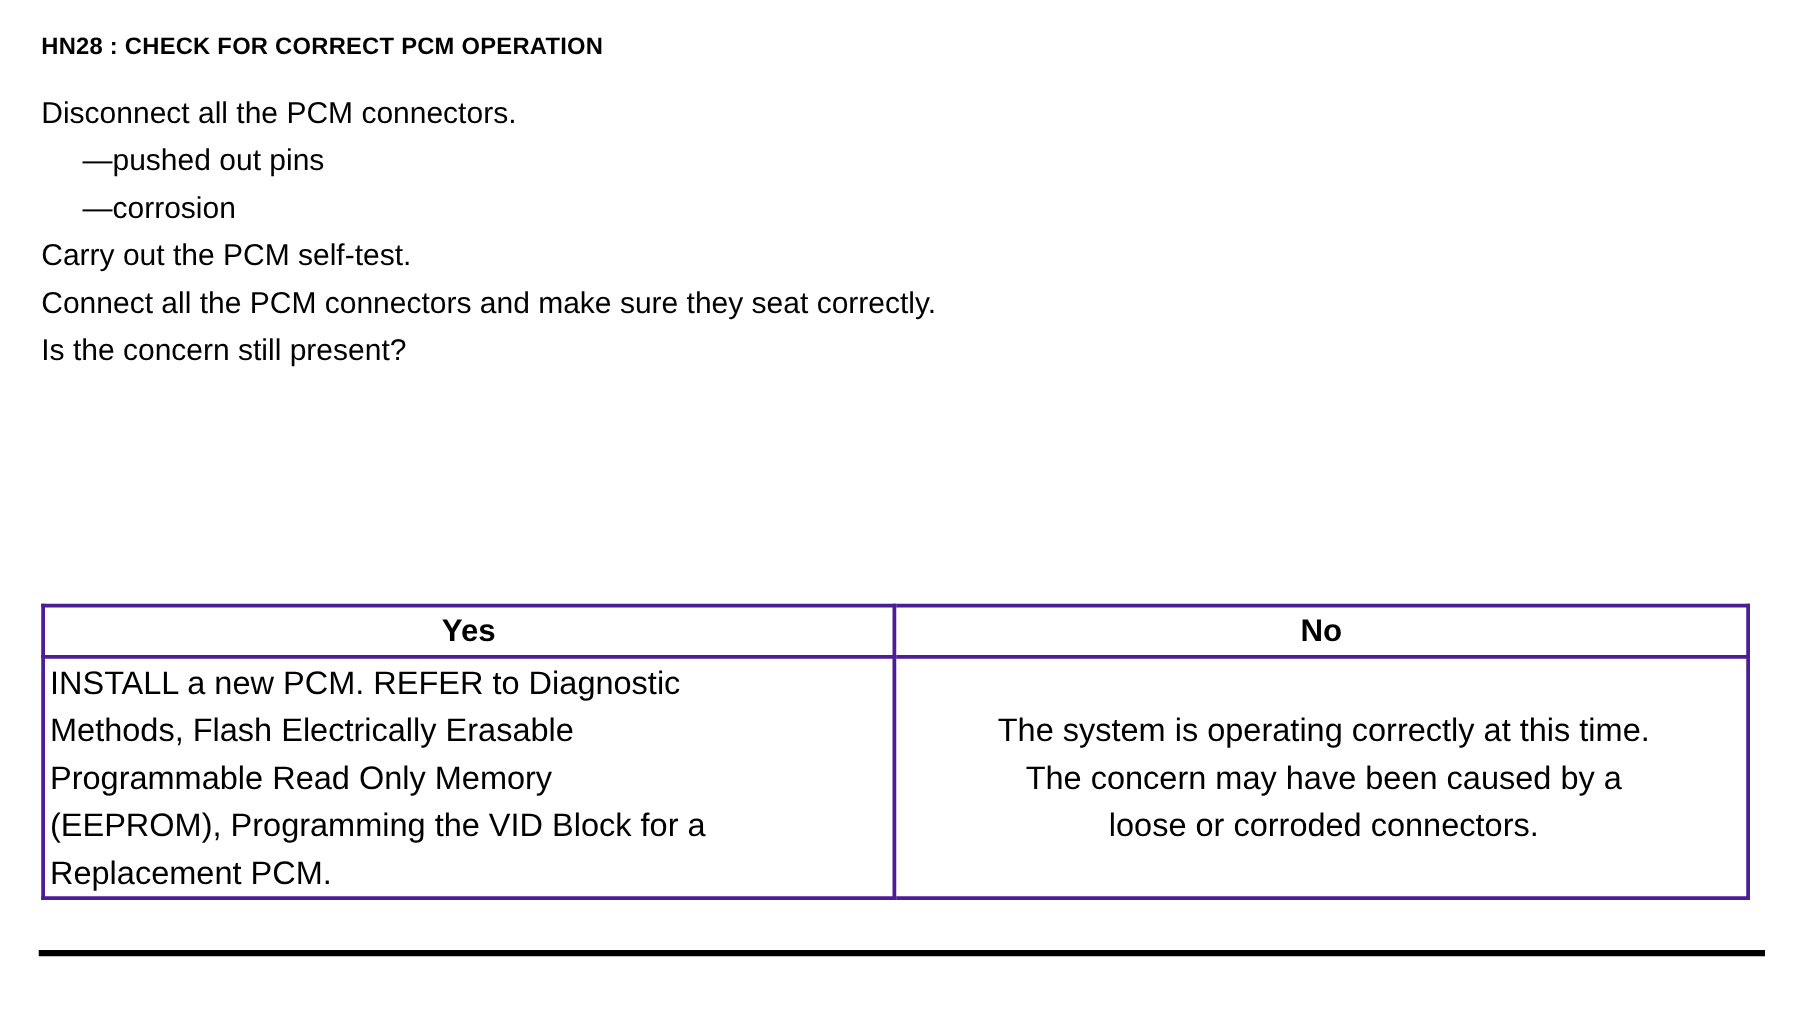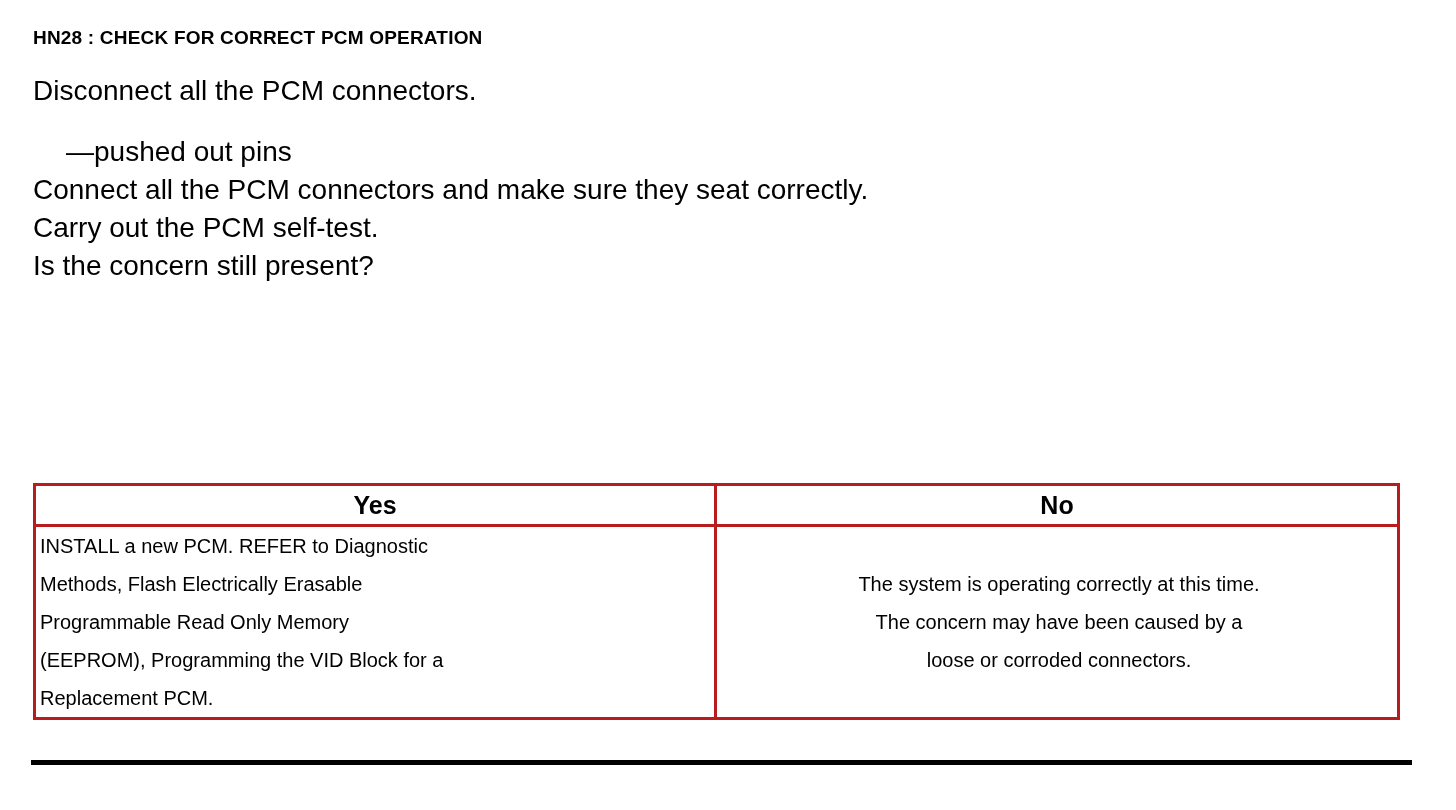--- a/index.html
+++ b/index.html
@@ -37,60 +37,59 @@
   }
 
   
   .steps {
     position: absolute;
     left: 33px;
     top: 72px;
     width: 1380px;
   }
   .step {
-    font-size: 28px;
+    font-size: 24px;
     line-height: 38px;
     white-space: nowrap;
   }
   .step.bold {
     font-weight: normal;
   }
   .step.indent {
     padding-left: 33px;
-    margin-top: 23px;
   }
 
   
   .decision-table {
     position: absolute;
     left: 33px;
     top: 483px;
     width: 1364px;
     border-collapse: collapse;
     table-layout: fixed;
   }
   .decision-table td,
   .decision-table th {
-    border: 3px solid #b91c1c;
+    border: 3px solid #4c1d95;
     padding: 0;
     vertical-align: middle;
   }
   .decision-table th {
     height: 38px;
     font-size: 25px;
     font-weight: bold;
     text-align: center;
     line-height: 38px;
   }
   .col-yes { width: 681px; }
   .col-no  { width: 683px; }
 
   .cell-body {
     height: 186px;
-    font-size: 20px;
+    font-size: 26px;
     line-height: 38px;
     vertical-align: middle;
   }
   .cell-inner {
     padding: 0 2px 0 4px;
   }
   .cell-line {
     white-space: nowrap;
   }
   .cell-line.center {
@@ -114,22 +113,23 @@
 </head>
 <body>
 
 <div class="page">
 
   <div class="proc-title">HN28 : CHECK FOR CORRECT PCM OPERATION</div>
 
   <div class="steps">
     <div class="step">Disconnect all the PCM connectors.</div>
     <div class="step indent">—pushed out pins</div>
+    <div class="step indent">—corrosion</div>
+    <div class="step">Carry out the PCM self-test.</div>
     <div class="step">Connect all the PCM connectors and make sure they seat correctly.</div>
-    <div class="step">Carry out the PCM self-test.</div>
     <div class="step bold">Is the concern still present?</div>
   </div>
 
   <table class="decision-table">
     <colgroup>
       <col class="col-yes">
       <col class="col-no">
     </colgroup>
     <thead>
       <tr>

